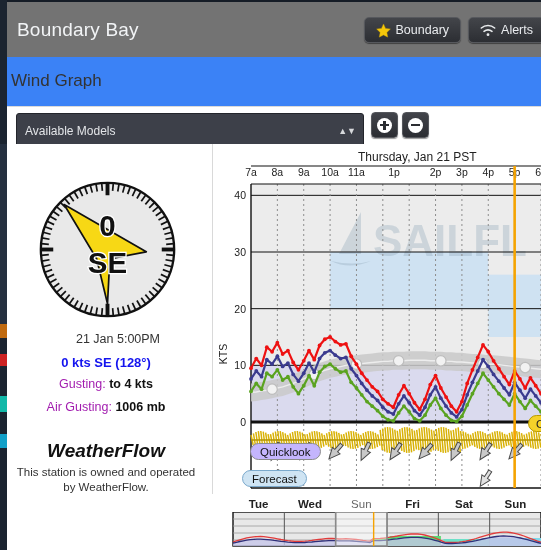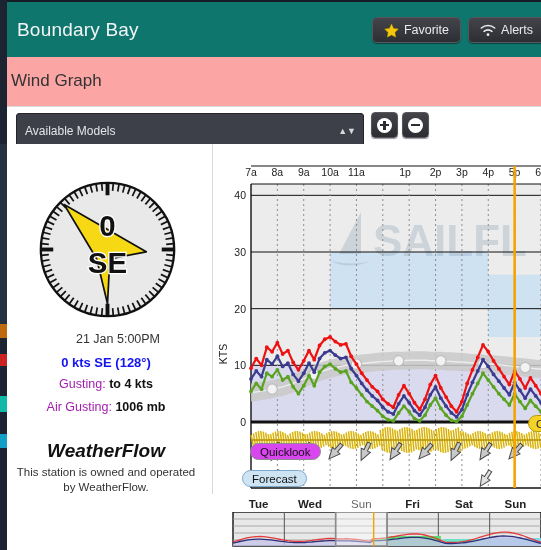--- a/index.html
+++ b/index.html
@@ -15,21 +15,21 @@
   
   .edge-sliver {
     position: absolute; left: 0; top: 0; width: 7px; height: 550px;
     background: #1b2430; z-index: 40;
   }
   .edge-sliver .seg { position: absolute; left: 0; width: 7px; }
 
   
   .header {
     position: absolute; left: 0; top: 0; width: 541px; height: 57px;
-    background: #0f766e;
+    background: #737373;
     border-top: 2px solid #151c26;
   }
   .header-accent {
     position: absolute; left: 0; top: 2px; width: 4px; height: 55px;
     background: #3d6ea8;
   }
   .header-title {
     position: absolute; left: 17px; top: 17px;
     font-size: 19px; color: #f2f4f6; font-weight: 400;
     letter-spacing: .2px; white-space: nowrap;
@@ -42,21 +42,21 @@
     border: 1px solid #56585d; border-radius: 5px;
     color: #e9ebee; font-size: 12.5px; white-space: nowrap;
     box-shadow: 0 1px 1px rgba(0,0,0,.45);
   }
   .star { width: 15px; height: 15px; flex: 0 0 auto; }
   .wifi { width: 16px; height: 14px; flex: 0 0 auto; }
 
   
   .sect {
     position: absolute; left: 0; top: 57px; width: 541px; height: 50px;
-    background: #fca5a5; border-bottom: 1px solid #dadada;
+    background: #3b82f6; border-bottom: 1px solid #dadada;
   }
   .sect-title {
     position: absolute; left: 11px; top: 14px;
     font-size: 17px; color: #333; font-weight: 400;
   }
 
   
   .toolbar {
     position: absolute; left: 0; top: 107px; width: 541px; height: 37px;
     background: #ffffff;
@@ -146,21 +146,21 @@
   }
   .svg-chart { position: absolute; left: 0; top: 0; }
 
   
   .pill {
     position: absolute; height: 17px; border-radius: 9px;
     display: flex; align-items: center; padding: 0 9px;
     font-size: 11.5px; color: #111; white-space: nowrap;
   }
   #pill-quicklook {
-    left: 37px; top: 299px; background: #d946ef; border: 1px solid #8c8c8c;
+    left: 37px; top: 299px; background: #c4b5fd; border: 1px solid #8c8c8c;
   }
   #pill-forecast {
     left: 29px; top: 326px; background: #cfe4f3; border: 1px solid #7ba9cc;
   }
   .right-badge {
     position: absolute; left: 315px; top: 271px; height: 17px;
     background: #f5d22a; border: 1px solid #b99b00; border-radius: 9px;
     display: flex; align-items: center; padding: 0 7px;
     font-size: 11.5px; color: #222; white-space: nowrap; overflow: hidden;
   }
@@ -191,21 +191,21 @@
   </div>
 
   <div class="header">
     <div class="header-accent"></div>
     <div class="header-title">Boundary Bay</div>
     <div class="hdr-btns">
       <div class="hdr-btn">
         <svg class="star" viewBox="0 0 24 24">
           <polygon points="12,1.5 15.3,8.6 23,9.6 17.4,15 18.8,22.6 12,19 5.2,22.6 6.6,15 1,9.6 8.7,8.6" fill="#f5c70a" stroke="#c79f00" stroke-width="0.7"></polygon>
         </svg>
-        <span>Favorite</span>
+        <span>Boundary</span>
       </div>
       <div class="hdr-btn">
         <svg class="wifi" viewBox="0 0 24 20">
           <path d="M2 7 A15 15 0 0 1 22 7" fill="none" stroke="#e8eaec" stroke-width="2.4" stroke-linecap="round"></path>
           <path d="M6 12 A10 10 0 0 1 18 12" fill="none" stroke="#e8eaec" stroke-width="2.4" stroke-linecap="round"></path>
           <circle cx="12" cy="17" r="2.1" fill="#e8eaec"></circle>
         </svg>
         <span>Alerts</span>
       </div>
     </div>
@@ -323,28 +323,29 @@
       <div class="obs-row" id="row-press">
         <span class="lbl">Air Gusting:</span>
         <span class="val">1006 mb</span>
       </div>
 
       <div class="brandname">WeatherFlow</div>
       <div class="brandnote">This station is owned and operated by WeatherFlow.</div>
     </div>
 
     <div class="chart-panel">
+      <div class="chart-daylabel">Thursday, Jan 21 PST</div>
       <div class="chart-axis-top" id="x-axis-labels">
           <div class="tick-lbl" style="left: 38px;">7a</div>
           <div class="tick-lbl" style="left: 64.3636px;">8a</div>
           <div class="tick-lbl" style="left: 90.7273px;">9a</div>
           <div class="tick-lbl" style="left: 117.091px;">10a</div>
           <div class="tick-lbl" style="left: 143.455px;">11a</div>
           <div class="tick-lbl" style="left: 169.818px; margin-top: 47px;">12p</div>
-          <div class="tick-lbl" style="left: 192px;">1p</div>
+          <div class="tick-lbl" style="left: 181px;">1p</div>
           <div class="tick-lbl" style="left: 222.545px;">2p</div>
           <div class="tick-lbl" style="left: 248.909px;">3p</div>
           <div class="tick-lbl" style="left: 275.273px;">4p</div>
           <div class="tick-lbl" style="left: 301.636px;">5p</div>
           <div class="tick-lbl" style="left: 328px;">6p</div>
         </div>
       <svg class="svg-chart" id="chart-svg" width="328" height="350">
           <rect x="38" y="40" width="290" height="238" fill="#ececec"></rect>
           <rect x="38" y="221.33333333333334" width="290" height="56.66666666666666" fill="#ccccf0" opacity="0.55"></rect>
           <rect x="117.09090909090908" y="108" width="158.1818181818182" height="56.666666666666686" fill="#cfe2f2"></rect>

